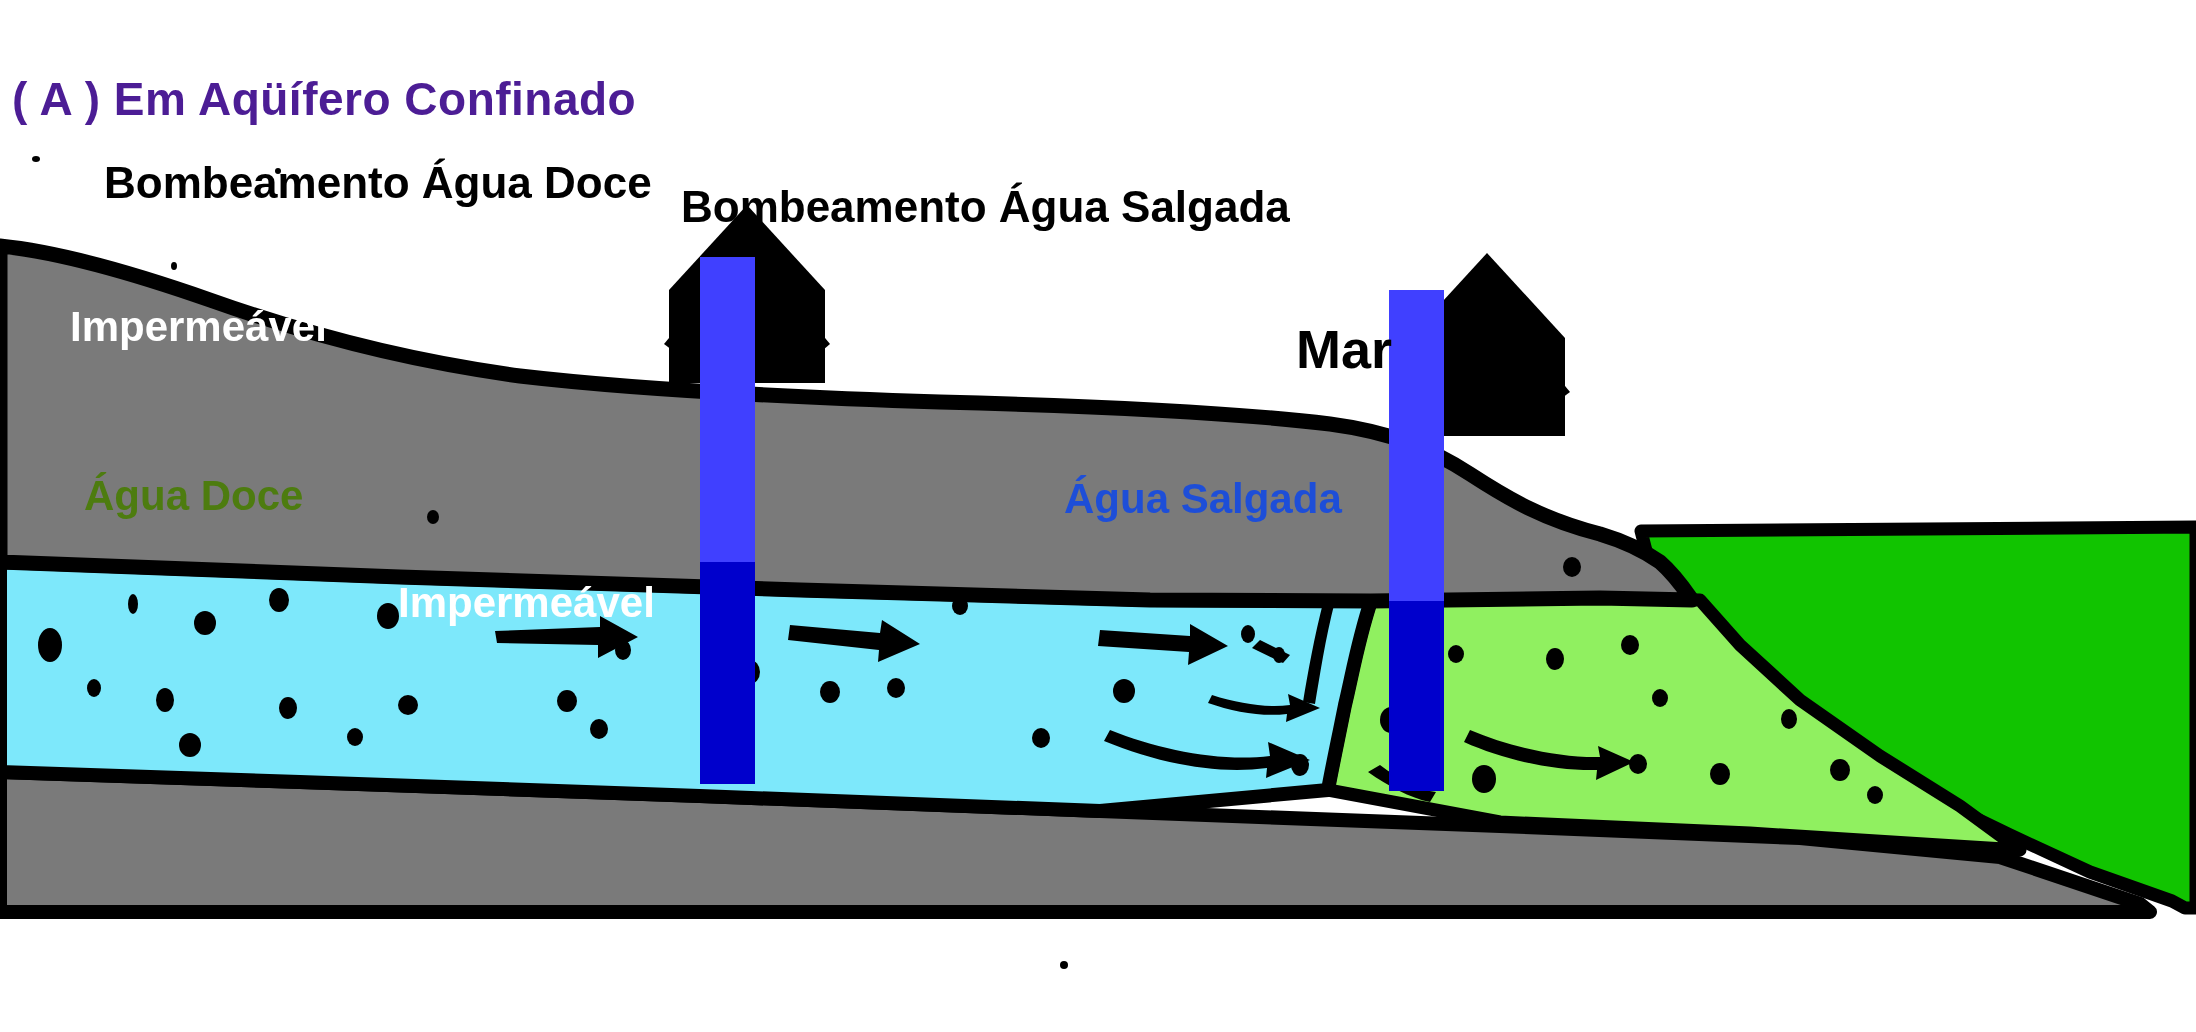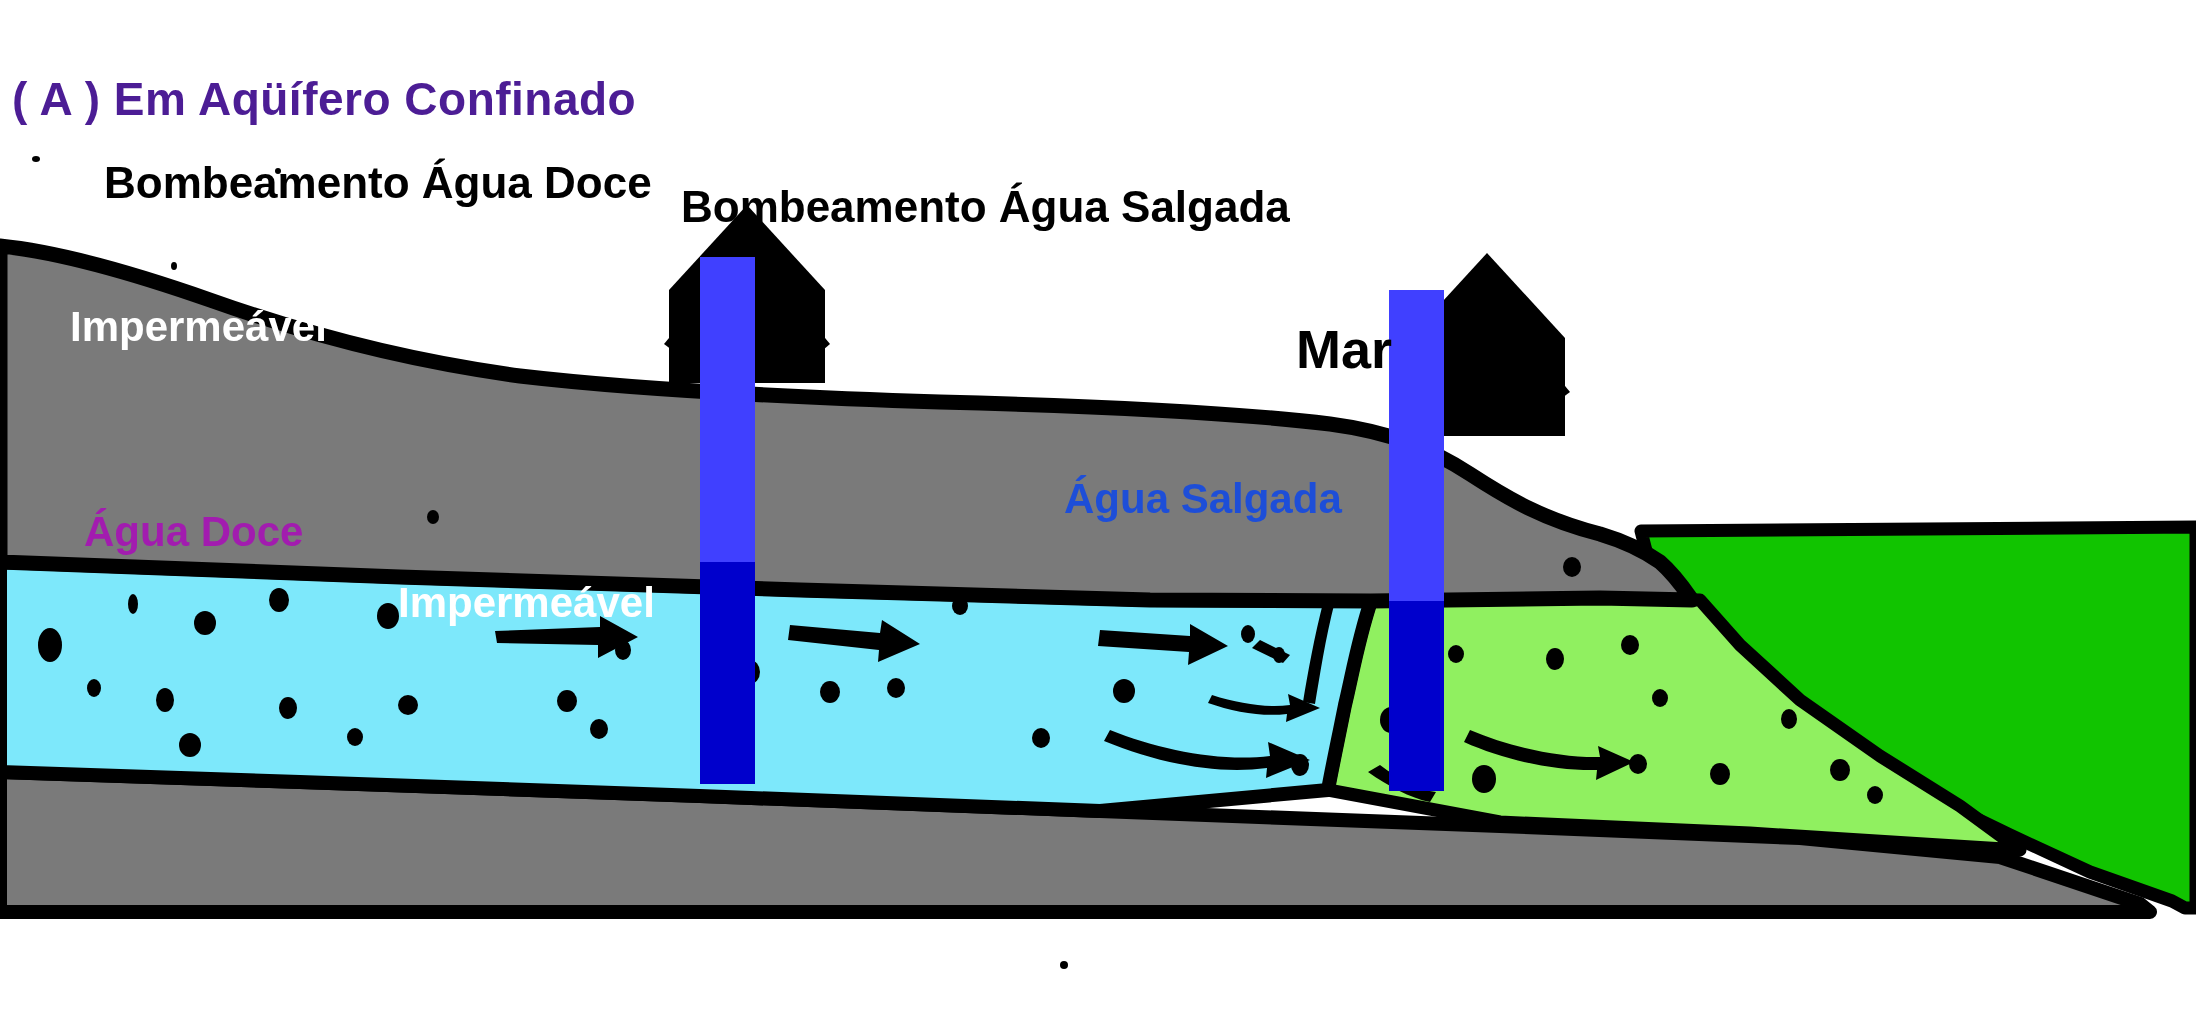--- a/index.html
+++ b/index.html
@@ -49,23 +49,23 @@
     left:70px; top:306px;
     font-size:42px;
     color:#ffffff;
   }
   #lbl-imperm-bottom {
     left:398px; top:582px;
     font-size:42px;
     color:#ffffff;
   }
   #lbl-agua-doce {
-    left:84px; top:511px;
-    font-size:42px;
-    color:#a21caf;
+    left:84px; top:475px;
+    font-size:42px;
+    color:#4d7c0f;
   }
   #lbl-agua-salgada {
     left:1064px; top:478px;
     font-size:42px;
     color:#1d4ed8;
   }
   #lbl-mar {
     left:1296px; top:322px;
     font-size:54px;
     color:#000000;

